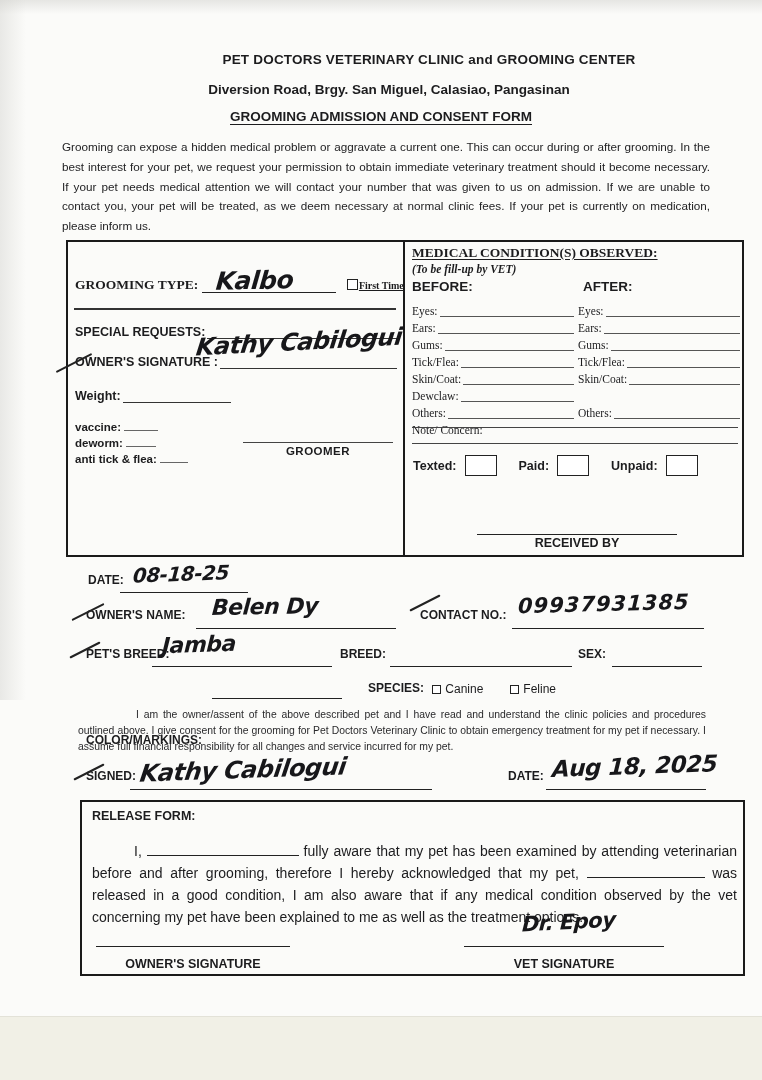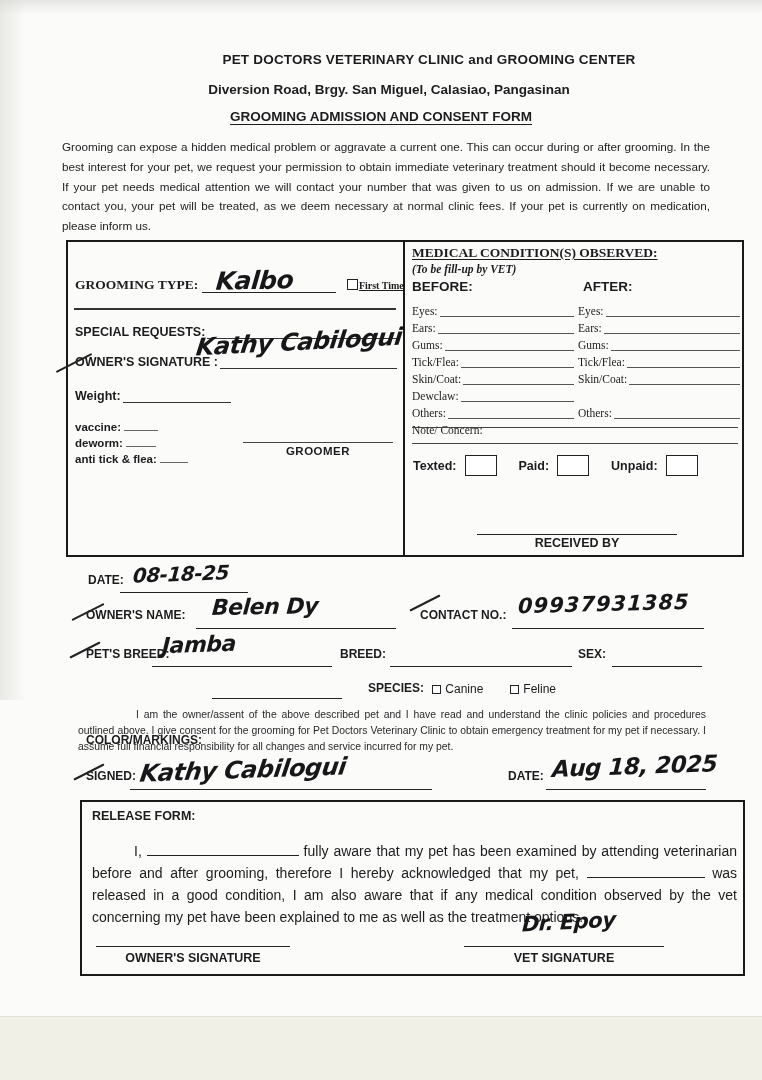--- a/index.html
+++ b/index.html
@@ -88,21 +88,21 @@
 
   
   .release{ position:absolute; left:80px; top:800px; width:665px; height:176px;
     border:2px solid #1a1a1a; box-sizing:border-box; }
   .rel-title{ position:absolute; left:10px; top:7px; font-weight:bold; font-size:12.5px; }
   .rel-para{ position:absolute; left:10px; top:38px; width:645px; margin:0;
     font-size:14px; line-height:22px; text-align:justify; text-indent:42px; }
   .blank{ display:inline-block; border-bottom:1.3px solid #222; height:.85em; }
   .sigline-blk{ position:absolute; text-align:center; }
   .sigline-blk .line{ border-bottom:1.6px solid #222; height:16px; }
-  .sigline-blk .lab{ font-weight:bold; font-size:12.5px; margin-top:4px; }
+  .sigline-blk .lab{ font-weight:bold; font-size:12.5px; margin-top:10px; }
   .hw-drepoy{ position:absolute; left:440px; top:108px; font-size:21px; transform:rotate(-3deg) skewX(-6deg); white-space:nowrap; }
 </style>
 </head>
 <body>
 
 <div class="page">
 
   <div class="h-center clinic-name">PET DOCTORS VETERINARY CLINIC and GROOMING CENTER</div>
   <div class="h-center address">Diversion Road, Brgy. San Miguel, Calasiao, Pangasinan</div>
   <div class="h-center form-title">GROOMING ADMISSION AND CONSENT FORM</div>

